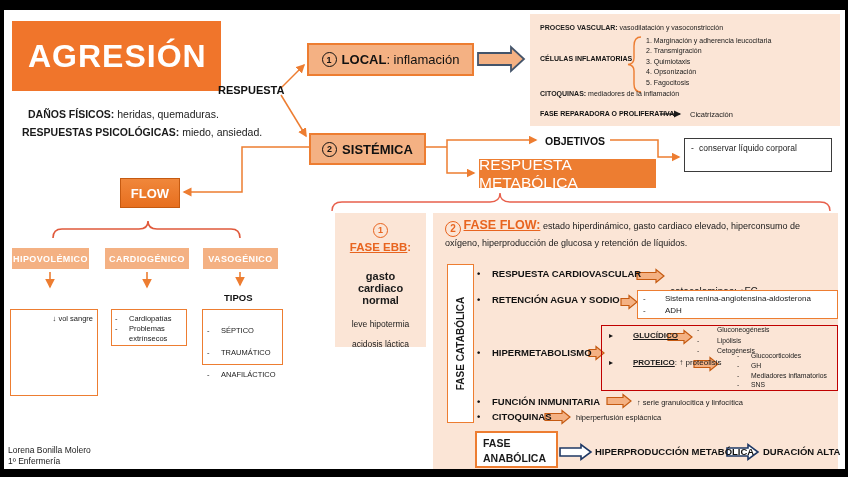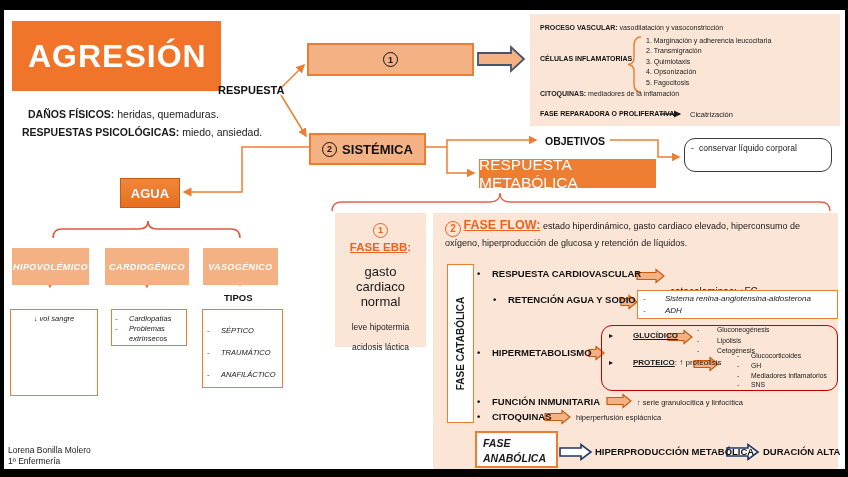--- a/index.html
+++ b/index.html
@@ -2,39 +2,39 @@
 <html><head>
 <meta charset="utf-8">
 <style>
   html,body{margin:0;padding:0;}
   body{
     width:848px;height:477px;position:relative;overflow:hidden;
     background:#ffffff;
     font-family:"Liberation Sans","DejaVu Sans",sans-serif;
     color:#1a1a1a;
   }
-  .abs{position:absolute;border-radius:11px;}
+  .abs{position:absolute;}
   
   .bar{position:absolute;background:#000;z-index:10;}
   
   .panel{position:absolute;background:#FBE5D6;z-index:1;}
   
   #overlay{position:absolute;left:0;top:0;z-index:2;pointer-events:none;}
   
   .titlebox{position:absolute;left:12px;top:21px;width:193px;height:70px;background:#F0752B;
     color:#fff;font-weight:bold;font-size:32px;letter-spacing:1px;display:flex;align-items:center;
     padding-left:16px;z-index:3;}
   .peachbox{position:absolute;background:#F4B183;border:2px solid #ED7D31;display:flex;
     align-items:center;justify-content:center;font-weight:bold;font-size:13px;color:#111;z-index:3;}
   .orangebox{position:absolute;background:#ED7D31;color:#fff;display:flex;align-items:center;
     justify-content:center;font-weight:bold;z-index:3;}
-  .typebox{position:absolute;top:248px;height:37px;background:#F4B183;color:#fff;
+  .typebox{position:absolute;top:248px;height:21px;background:#F4B183;color:#fff;
     font-weight:bold;font-size:9px;display:flex;align-items:center;justify-content:center;
-    letter-spacing:.4px;z-index:3;font-style:italic;}
-  .whitebox{position:absolute;background:#fff;border:1.6px solid #ED7D31;z-index:3;font-style:italic;}
+    letter-spacing:.4px;z-index:3;}
+  .whitebox{position:absolute;background:#fff;border:1.6px solid #ED7D31;z-index:3;}
   .lbl{position:absolute;font-weight:bold;color:#111;z-index:3;}
   .txt{position:absolute;z-index:3;}
   .numcircle{display:inline-flex;align-items:center;justify-content:center;
     width:13px;height:13px;border:1.4px solid currentColor;border-radius:50%;
     font-size:9px;font-weight:bold;flex:0 0 auto;}
   .u{text-decoration:underline;}
   .or{color:#E8641F;}
   .dashlist{list-style:none;margin:0;padding:0;}
   .dashlist li{display:grid;grid-template-columns:var(--dash,22px) auto;}
   .dashlist li::before{content:"-";}
@@ -108,20 +108,21 @@
 <div class="txt" style="left:28px;top:108px;font-size:10.5px;">
   <b>DAÑOS FÍSICOS:</b><span> heridas, quemaduras.</span>
 </div>
 <div class="txt" style="left:22px;top:126px;font-size:10.5px;">
   <b>RESPUESTAS PSICOLÓGICAS:</b><span> miedo, ansiedad.</span>
 </div>
 <div class="lbl" style="left:218px;top:84px;font-size:11px;">RESPUESTA</div>
 
 <div class="peachbox" style="left:307px;top:43px;width:163px;height:29px;gap:5px;">
   <span class="numcircle">1</span>
+  <span><b>LOCAL</b><span style="font-weight:normal;">: inflamación</span></span>
 </div>
 <div class="peachbox" style="left:309px;top:133px;width:113px;height:28px;gap:5px;">
   <span class="numcircle">2</span>
   <b>SISTÉMICA</b>
 </div>
 
 <div class="txt" style="left:540px;top:24px;font-size:7px;">
   <b>PROCESO VASCULAR:</b><span> vasodilatación y vasoconstricción</span>
 </div>
 <div class="lbl" style="left:540px;top:55px;font-size:7px;">CÉLULAS INFLAMATORIAS</div>
@@ -142,76 +143,76 @@
 <div class="abs" style="left:684px;top:138px;width:148px;height:34px;background:#fff;border:1.2px solid #3b3b3b;z-index:3;font-size:8.5px;line-height:13.5px;padding:3px 6px;box-sizing:border-box;">
   <ul class="dashlist" style="--dash:8px;">
     <li>
         <span>conservar líquido corporal</span>
       </li>
   </ul>
 </div>
 
 <div class="orangebox" style="left:479px;top:159px;width:177px;height:29px;font-size:15.5px;font-weight:normal;">RESPUESTA METABÓLICA</div>
 
-<div class="orangebox" style="left:120px;top:178px;width:58px;height:28px;font-size:13px;border:1.5px solid #C55A11;background:linear-gradient(#F0873B,#E76F1F);">AGUA</div>
+<div class="orangebox" style="left:120px;top:178px;width:58px;height:28px;font-size:13px;border:1.5px solid #C55A11;background:linear-gradient(#F0873B,#E76F1F);">FLOW</div>
 <div class="typebox" style="left:12px;width:77px;">HIPOVOLÉMICO</div>
 <div class="typebox" style="left:105px;width:84px;">CARDIOGÉNICO</div>
 <div class="typebox" style="left:203px;width:75px;">VASOGÉNICO</div>
 <div class="lbl" style="left:224px;top:292px;font-size:9.5px;">TIPOS</div>
 
 <div class="whitebox" style="left:10px;top:309px;width:88px;height:87px;font-size:7.5px;box-sizing:border-box;padding:4px 4px;">
-  <div style="text-align:center;">↓ vol sangre</div>
+  <div style="text-align:right;">↓ vol sangre</div>
 </div>
 
 <div class="whitebox" style="left:111px;top:309px;width:76px;height:37px;font-size:7.5px;box-sizing:border-box;padding:4px 3px;">
   <ul class="dashlist" style="--dash:14px;line-height:10px;">
     <li>
         <span>Cardiopatías</span>
       </li>
     <li>
         <span>Problemas extrínsecos</span>
       </li>
   </ul>
 </div>
 
-<div class="whitebox" style="left:202px;top:309px;width:81px;height:79px;font-size:7.5px;box-sizing:border-box;padding:10px 4px;">
+<div class="whitebox" style="left:202px;top:309px;width:81px;height:56px;font-size:7.5px;box-sizing:border-box;padding:10px 4px;">
   <ul class="dashlist" style="--dash:14px;line-height:22px;">
     <li>
         <span>SÉPTICO</span>
       </li>
     <li>
         <span>TRAUMÁTICO</span>
       </li>
     <li>
         <span>ANAFILÁCTICO</span>
       </li>
   </ul>
 </div>
 
 <div class="txt" style="left:335px;top:219px;width:91px;text-align:center;">
   <div class="or"><span class="numcircle">1</span></div>
   <div class="or" style="font-size:11.5px;font-weight:bold;margin-top:3px;"><span class="u">FASE EBB</span><span>:</span></div>
-  <div style="font-size:13px;margin-top:11px;padding:0 10px;">gasto cardiaco normal</div>
+  <div style="font-size:11px;margin-top:17px;padding:0 10px;font-weight:bold;">gasto cardiaco normal</div>
   <div style="font-size:8.5px;margin-top:13px;">leve hipotermia</div>
   <div style="font-size:8.5px;margin-top:10px;">acidosis láctica</div>
 </div>
 
 <div class="txt" style="left:445px;top:219px;width:385px;font-size:9px;line-height:12.5px;">
   <span class="numcircle or" style="width:14px;height:14px;font-size:10px;vertical-align:-3px;">2</span>
   <span class="or u" style="font-size:12.5px;font-weight:bold;">FASE FLOW:</span><span> estado hiperdinámico, gasto cardiaco elevado, hiperconsumo de oxígeno,  hiperproducción de glucosa y retención de líquidos.</span>
 </div>
 
 <div class="catabolica">
     <span>FASE CATABÓLICA</span>
   </div>
 
 <div class="bullet-label" style="left:492px;top:268px;">RESPUESTA CARDIOVASCULAR</div>
 <div class="txt" style="left:670px;top:286px;font-size:10px;">catecolaminas: ↑FC</div>
 
-<div class="bullet-label" style="left:492px;top:294px;margin-left:16px;">RETENCIÓN AGUA Y SODIO</div>
+<div class="bullet-label" style="left:492px;top:294px;">RETENCIÓN AGUA Y SODIO</div>
 <div class="whitebox" style="left:637px;top:290px;width:201px;height:29px;font-size:8px;box-sizing:border-box;padding:2px 5px;line-height:12px;">
   <ul class="dashlist" style="--dash:22px;">
     <li>
         <span>Sistema renina-angiotensina-aldosterona</span>
       </li>
     <li>
         <span>ADH</span>
       </li>
   </ul>
 </div>

